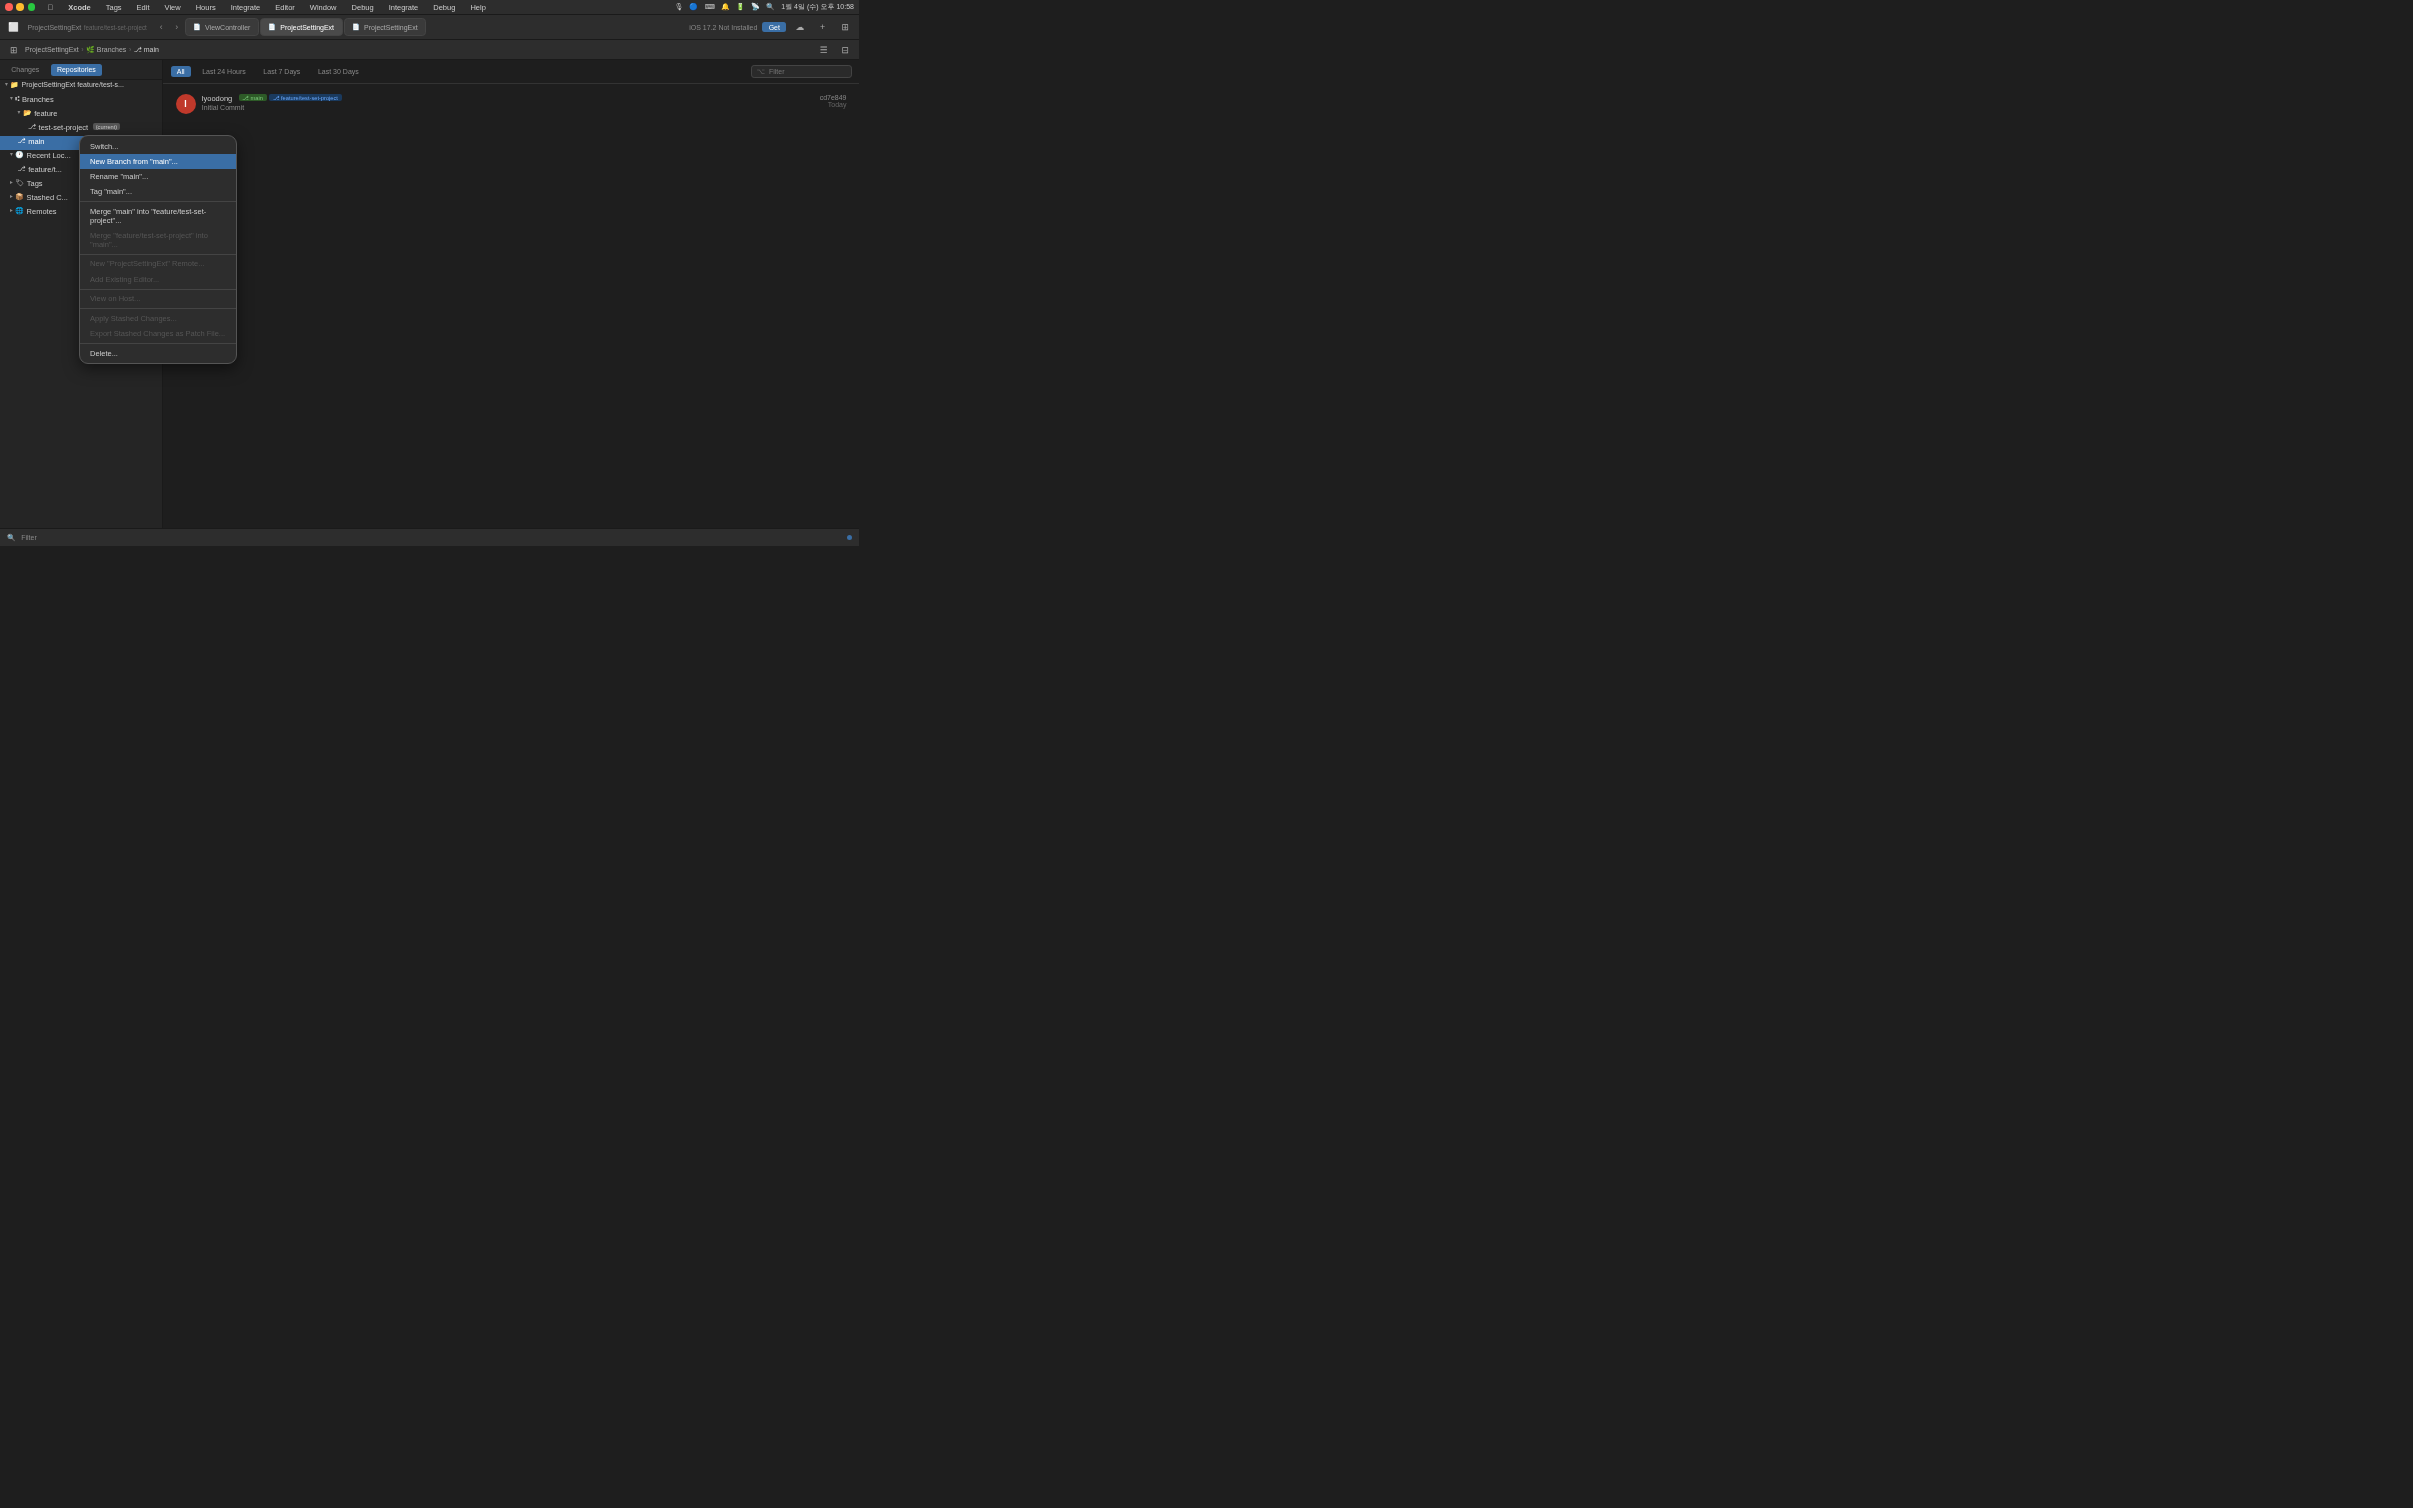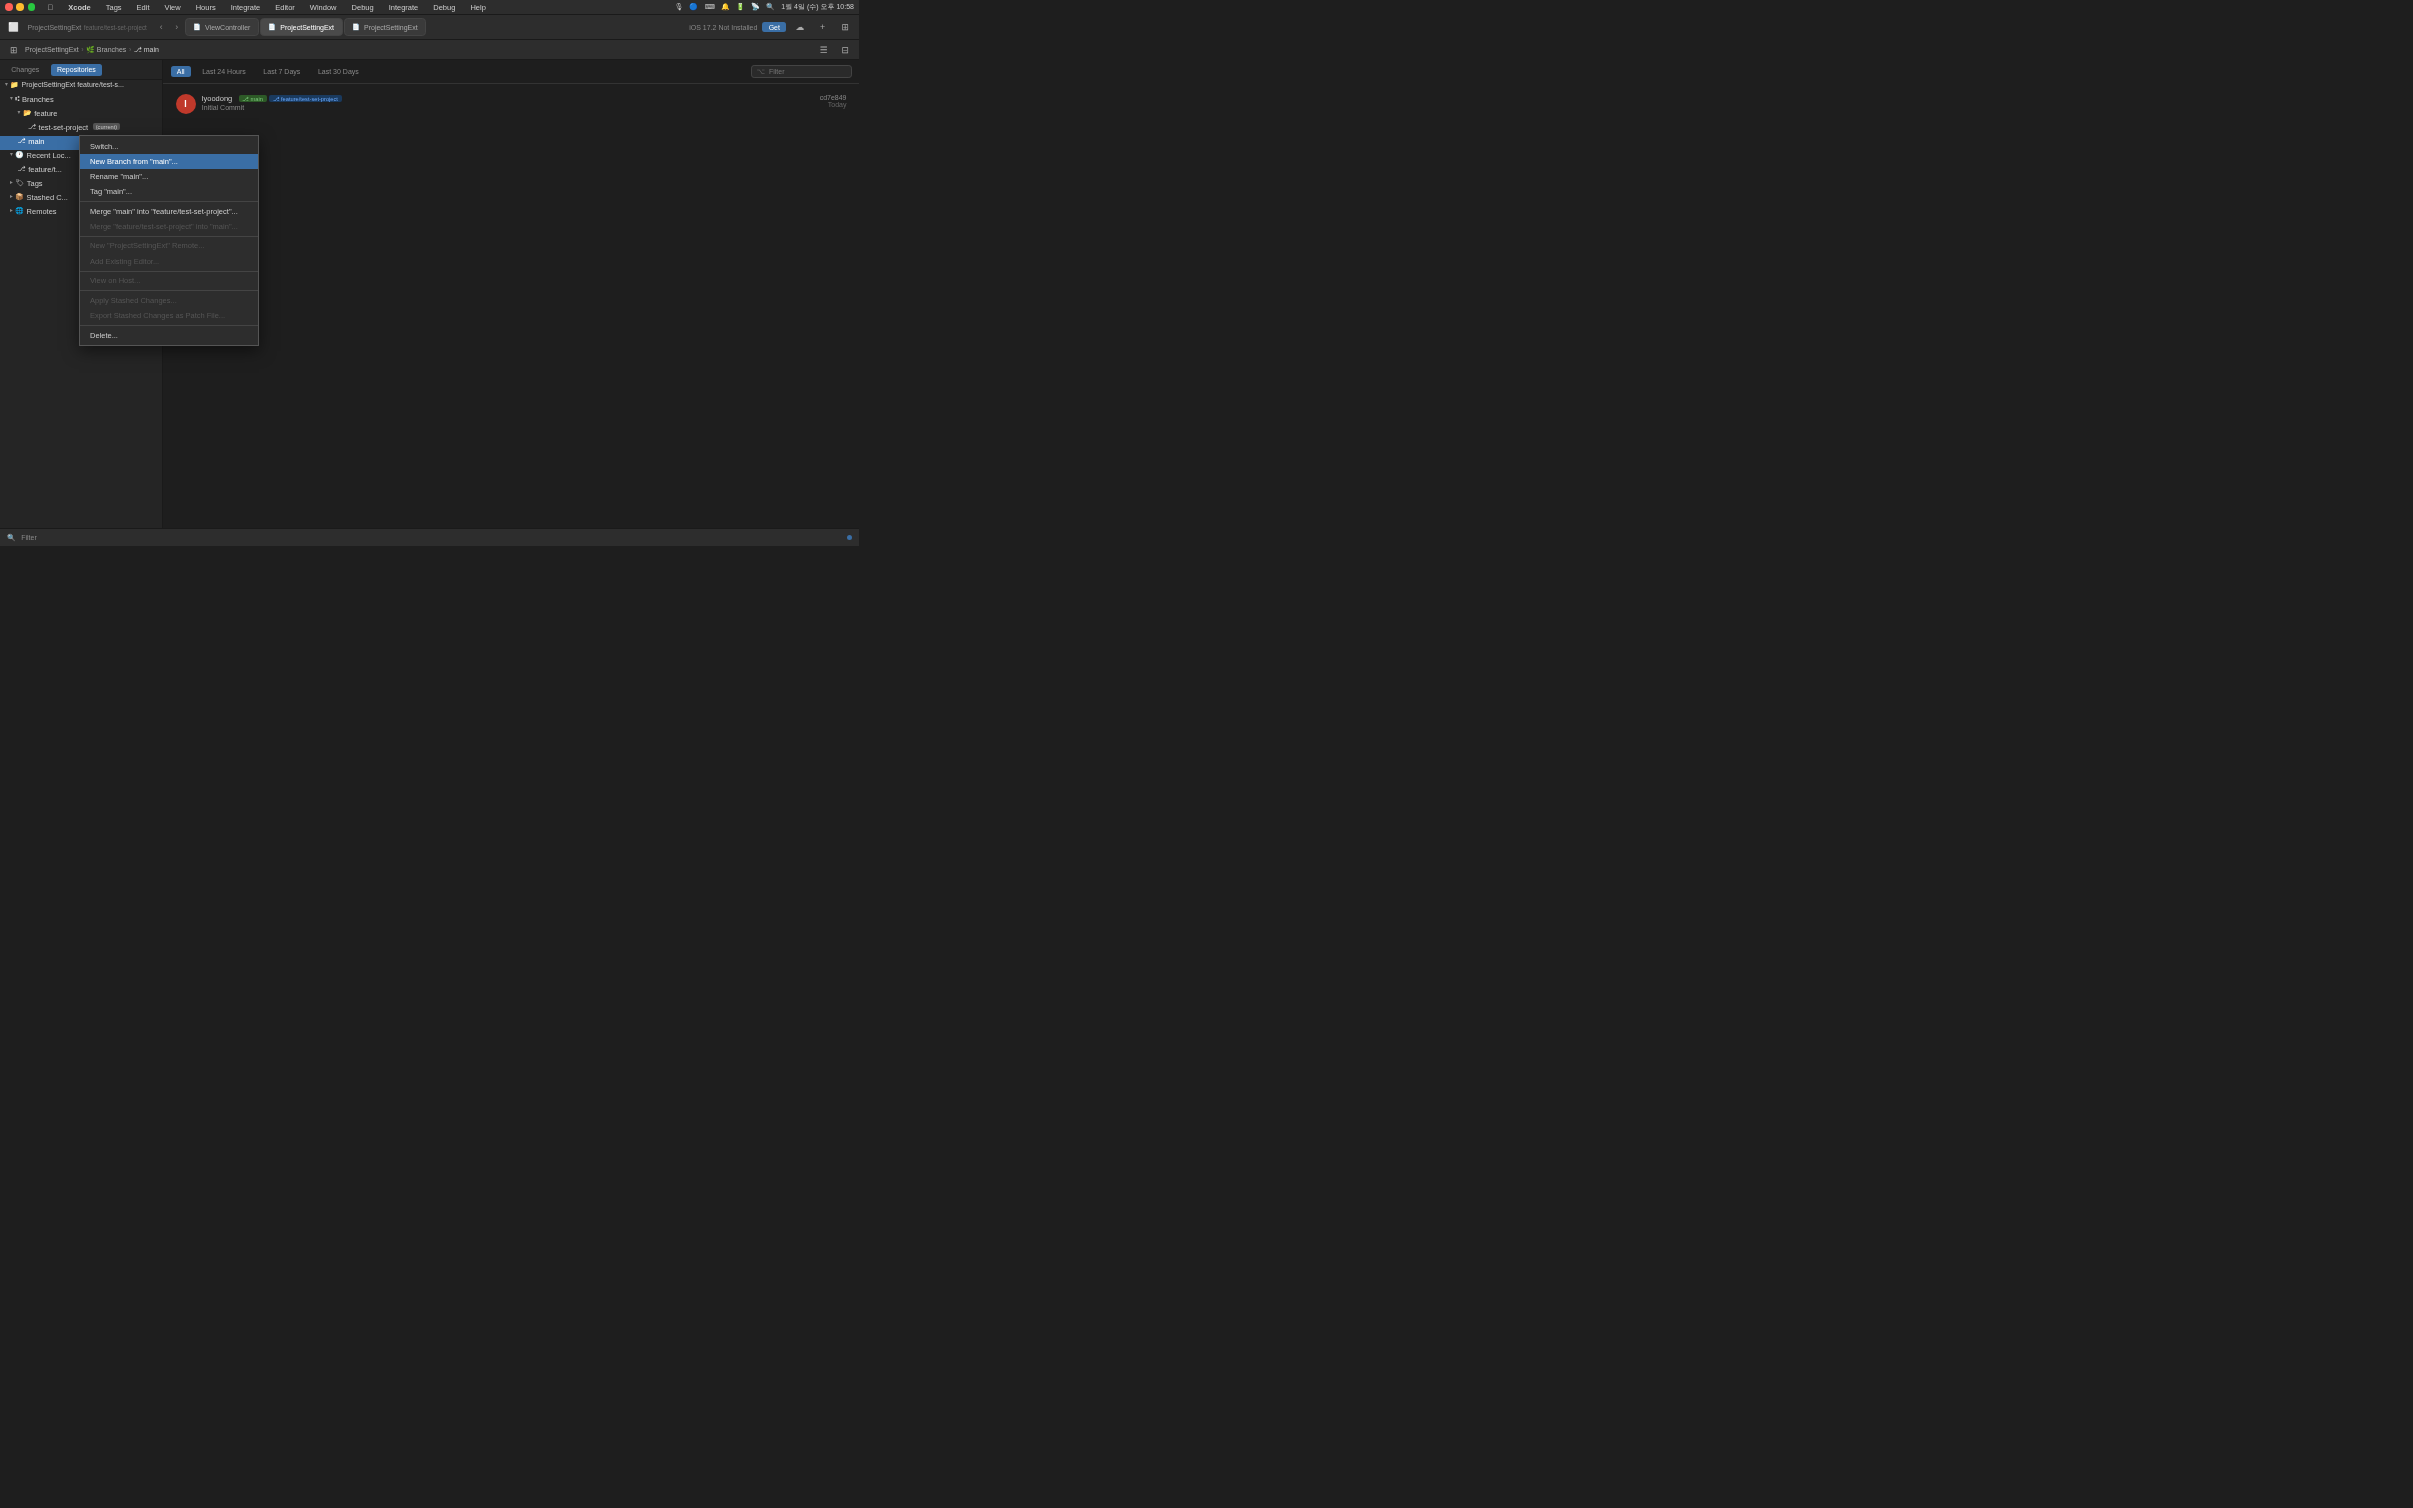--- a/index.html
+++ b/index.html
@@ -283,24 +283,24 @@
     .commit-message { font-size: 7px; color: #888; margin-top: 1.3px; }
     .commit-meta { text-align: right; font-size: 7px; color: #666; }
     .commit-hash { color: #888; }
     .commit-date { color: #666; }
 
     
     .context-menu {
       position: absolute;
       top: 135px;
       left: 79px;
-      width: 180px;
+      width: 158px;
       background: #2d2d2d;
       border: 0.6px solid #555;
-      border-radius: 0;
+      border-radius: 9px;
       box-shadow: 0 5px 15px rgba(0,0,0,0.5);
       z-index: 1000;
       padding: 2.5px 0;
     }
     .ctx-item {
       padding: 3.1px 10px;
       font-size: 7.5px;
       color: #cccccc;
       cursor: default;
     }
@@ -500,21 +500,21 @@
       <div class="filter-input-wrap">
         <span style="color:#666;">⌥</span>
         <input class="filter-input" type="text" placeholder="Filter" style="">
       </div>
     </div>
 
     <div class="commit-list">
       <div class="commit-item">
         <div class="avatar">l</div>
         <div class="commit-info">
-          <div style="display:flex;align-items:center;flex-wrap:wrap;gap:2.5px;">
+          <div style="display:flex;align-items:flex-start;flex-wrap:wrap;gap:2.5px;">
             <span class="commit-author">lyoodong</span>
             <div class="commit-tags">
               <span class="commit-tag tag-main">⎇ main</span>
               <span class="commit-tag tag-feature">⎇ feature/test-set-project</span>
             </div>
           </div>
           <div class="commit-message">Initial Commit</div>
         </div>
         <div class="commit-meta">
           <div class="commit-hash">cd7e849</div>

